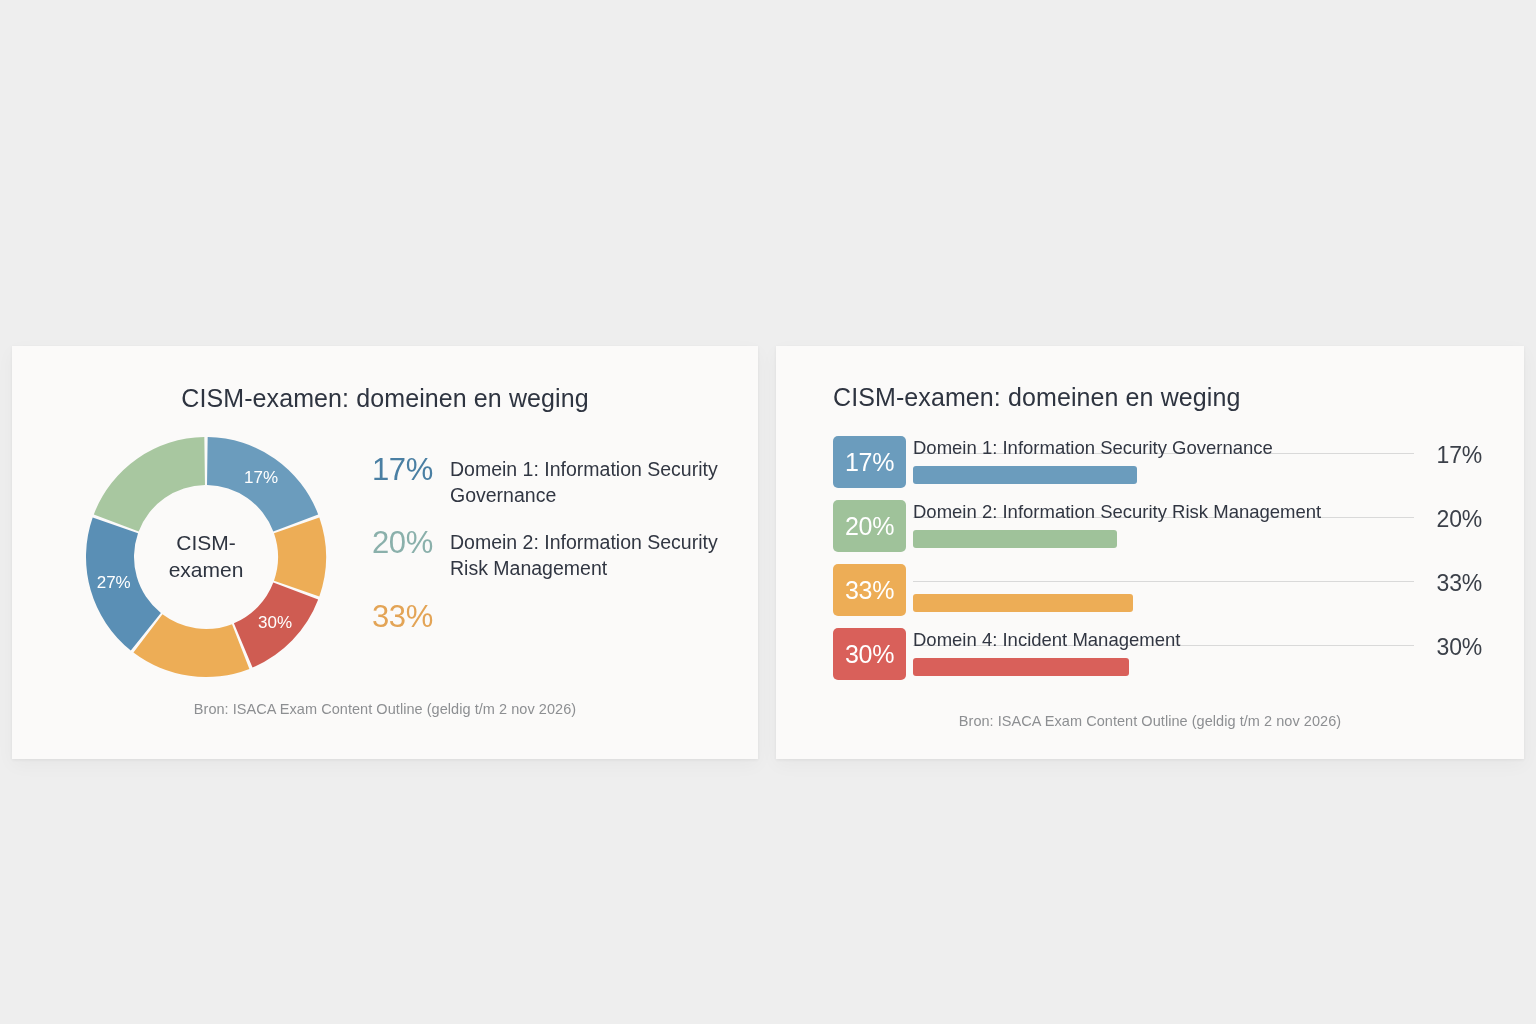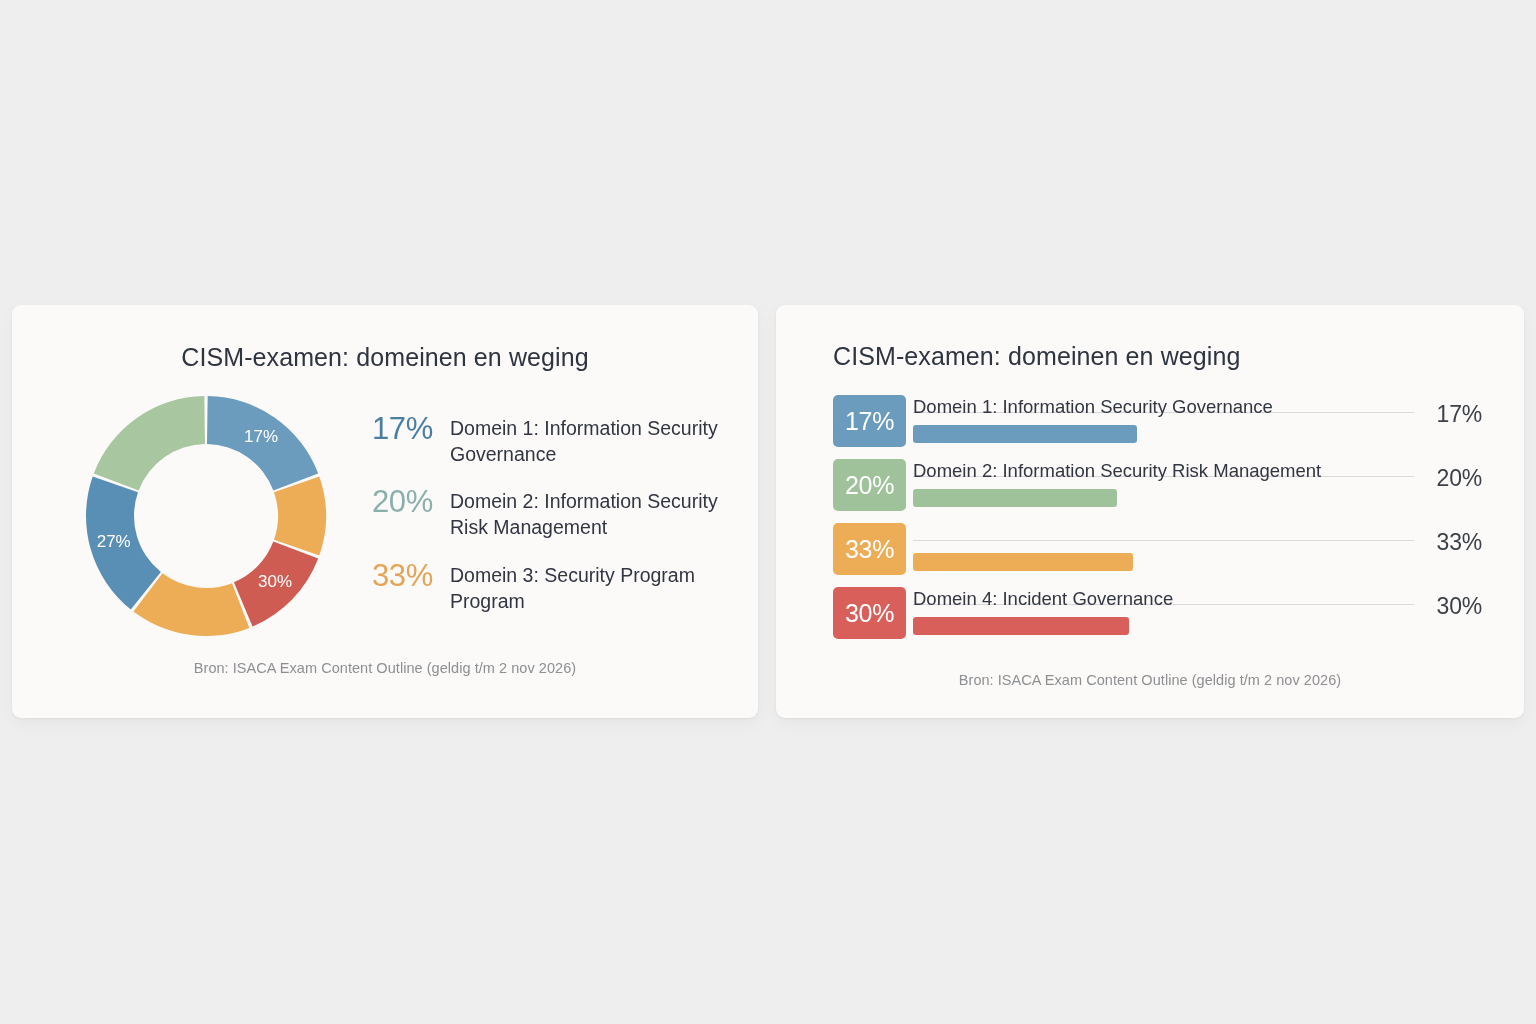--- a/index.html
+++ b/index.html
@@ -13,22 +13,23 @@
     background: #eeeeee;
     font-family: "Liberation Sans", sans-serif;
     overflow: hidden;
     position: relative;
   }
 
   
   .panel {
     position: absolute;
     background: #fbfaf9;
-    border-radius: 9px;
+    border-radius: 0;
     box-shadow: 0 1px 3px rgba(0,0,0,0.055), 0 6px 18px rgba(0,0,0,0.035);
+    margin-top: 41px;
   }
   #panel-left  { left: 12px;  top: 305px; width: 746px; height: 413px; }
   #panel-right { left: 776px; top: 305px; width: 748px; height: 413px; }
 
   .panel-title {
     position: absolute;
     font-size: 25px;
     font-weight: 400;
     color: #2e3440;
     letter-spacing: 0.1px;
@@ -184,34 +185,37 @@
           <text x="183.06333788970045" y="49.36140374825679" class="donut-slice-label">17%</text>
           <path d="M 241.32516442849771 88.53600239137 A 120 120 0 0 1 241.32516442849771 167.46399760863 L 195.99509865709865 151.678398565178 A 72 72 0 0 0 195.99509865709865 104.32160143482201 Z" fill="#edad56"></path>
           <path d="M 240.17908116752176 170.61283548897643 A 120 120 0 0 1 174.50187037425238 238.62357819062007 L 155.90112222455141 194.37414691437203 A 72 72 0 0 0 195.30744870051305 153.56770129338585 Z" fill="#cf5c52"></path>
           <text x="197.05662083251053" y="194.68720356406374" class="donut-slice-label">30%</text>
           <path d="M 171.39494840985105 239.87885614586148 A 120 120 0 0 1 55.448106216515015 223.58359016290356 L 84.468863729909 185.35015409774215 A 72 72 0 0 0 154.03696904591064 195.1273136875169 Z" fill="#edad56"></path>
           <path d="M 52.80754263626474 221.5205557917769 A 120 120 0 0 1 14.674835571502271 88.53600239137003 L 60.00490134290136 104.32160143482201 A 72 72 0 0 0 82.88452558175885 184.11233347506612 Z" fill="#5a8fb5"></path>
           <text x="35.718877189921415" y="154.46118615843196" class="donut-slice-label">27%</text>
           <path d="M 15.82091883247827 85.38716451102357 A 120 120 0 0 1 126.32453835930254 8.01169711888349 L 126.99472301558153 56.0070182713301 A 72 72 0 0 0 60.692551299486965 102.43229870661413 Z" fill="#a8c7a0"></path>
         </g>
     </svg>
+    <div id="donut-center">
+      <div>CISM-</div>
+      <div>examen</div>
+    </div>
   </div>
 
   <div id="legend">
       <div class="legend-row">
         <div class="legend-pct" style="color: rgb(74, 127, 163);">17%</div>
         <div class="legend-label">Domein 1: Information Security Governance</div>
       </div>
       <div class="legend-row">
         <div class="legend-pct" style="color: rgb(138, 176, 171);">20%</div>
         <div class="legend-label">Domein 2: Information Security Risk Management</div>
       </div>
       <div class="legend-row">
         <div class="legend-pct" style="color: rgb(227, 164, 86);">33%</div>
-        <div class="legend-label">Domein 3: Security Program Program</div>
       </div>
     </div>
 
   <div class="source-note">Bron: ISACA Exam Content Outline (geldig t/m 2 nov 2026)</div>
 </div>
 
 <div class="panel" id="panel-right">
 
   <div class="panel-title">CISM-examen: domeinen en weging</div>
 
@@ -239,21 +243,21 @@
         <div class="bar-body">
           <div class="bar-connector"></div>
           <div class="bar-value">33%</div>
           <div class="bar-track" style="width: 220px; background: rgb(237, 173, 86);"></div>
         </div>
       </div>
       <div class="bar-row">
         <div class="bar-badge" style="background: rgb(217, 96, 90);">30%</div>
         <div class="bar-body">
           <div class="bar-connector"></div>
-          <div class="bar-label">Domein 4: Incident Governance</div>
+          <div class="bar-label">Domein 4: Incident Management</div>
           <div class="bar-value">30%</div>
           <div class="bar-track" style="width: 216px; background: rgb(217, 96, 90);"></div>
         </div>
       </div>
     </div>
 
   <div class="source-note">Bron: ISACA Exam Content Outline (geldig t/m 2 nov 2026)</div>
 </div>
 
 </body></html>

